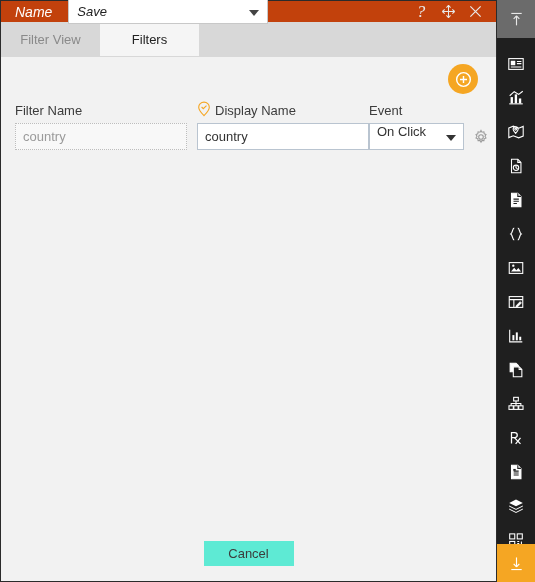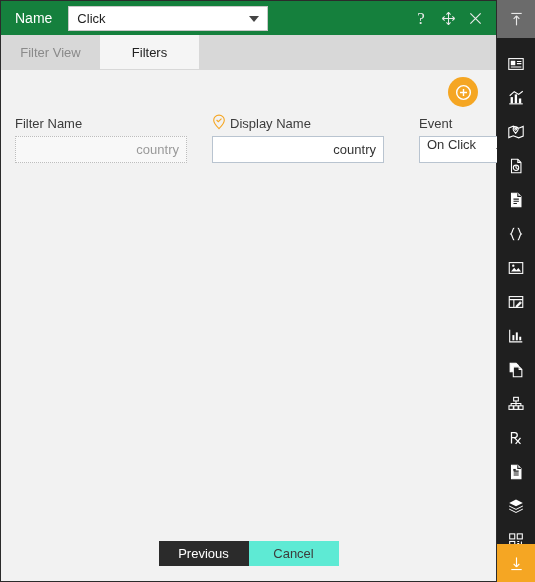--- a/index.html
+++ b/index.html
@@ -28,27 +28,28 @@
     height: 582px;
     background: #f2f2f2;
     border: 1px solid #2b2b2b;
     box-sizing: border-box;
     display: flex;
     flex-direction: column;
   }
 
   
   .titlebar {
-    height: 34px;
-    background: #15803d;
+    height: 21px;
+    background: #c2410c;
     display: flex;
     align-items: center;
     padding: 0 8px 0 14px;
     box-sizing: border-box;
     flex: 0 0 auto;
+    font-style: italic;
   }
   .titlebar-label {
     color: #ffffff;
     font-size: 14px;
     margin-right: 16px;
     white-space: nowrap;
   }
   .name-select {
     position: relative;
     width: 200px;
@@ -148,26 +149,25 @@
     align-items: center;
     justify-content: center;
     cursor: pointer;
   }
   .add-btn svg { display: block; }
 
   
   .filter-headers, .filter-row {
     display: flex;
     align-items: center;
-    gap: 25px;
   }
   .filter-headers { margin-bottom: 3px; }
   .col-name  { width: 172px; flex: 0 0 172px; }
-  .col-disp  { width: 172px; flex: 0 0 172px; }
-  .col-event { width: 95px;  flex: 0 0 95px;  margin-left: 10px; }
+  .col-disp  { width: 172px; flex: 0 0 172px; margin-left: 10px; }
+  .col-event { width: 95px;  flex: 0 0 95px;  }
   .col-tools { margin-left: 8px; display: flex; align-items: center; gap: 6px; }
 
   .hdr-text {
     font-size: 13px;
     color: #3c3c3c;
     display: flex;
     align-items: center;
     gap: 4px;
     white-space: nowrap;
   }
@@ -177,21 +177,20 @@
     height: 27px;
     box-sizing: border-box;
     font-size: 13px;
     font-family: "Liberation Sans", sans-serif;
     padding: 0 7px;
     width: 100%;
     background: #f8f8f8;
     border: 1px dotted #bdbdbd;
     color: #9a9a9a;
     outline: none;
-    text-align: right;
   }
   .txt-input.editable {
     background: #ffffff;
     border: 1px solid #b9c4d0;
     color: #333333;
   }
   .event-select {
     position: relative;
     height: 27px;
     box-sizing: border-box;
@@ -303,21 +302,21 @@
 <body>
 
 <div id="app">
 
   <div class="dialog">
 
     <div class="titlebar">
       <span class="titlebar-label">Name</span>
 
       <div class="name-select">
-        <span class="name-select-value">Click</span>
+        <span class="name-select-value">Save</span>
         <span class="caret"></span>
       </div>
 
       <div class="titlebar-actions">
         <div class="tb-icon tb-help">?</div>
         <div class="tb-icon">
           <svg width="15" height="15" viewBox="0 0 16 16" fill="none" stroke="#e8e8e8" stroke-width="1.1">
             <path d="M8 1.5 V14.5 M1.5 8 H14.5"></path>
             <path d="M8 1.5 L5.8 3.9 M8 1.5 L10.2 3.9"></path>
             <path d="M8 14.5 L5.8 12.1 M8 14.5 L10.2 12.1"></path>
@@ -405,21 +404,20 @@
               <path d="M3.6 4.6 L4.3 15.4 H11.7 L12.4 4.6"></path>
               <path d="M6.4 7.0 V13.2 M9.6 7.0 V13.2"></path>
             </svg>
           </div>
         </div>
       </div>
 
     </div>
 
     <div class="footer">
-      <button class="btn btn-dark">Previous</button>
       <button class="btn btn-light">Cancel</button>
     </div>
 
   </div>
 
   <div class="rail">
 
     <div class="rail-top">
       <svg width="17" height="17" viewBox="0 0 18 18" fill="none" stroke="#e8e8e8" stroke-width="1.2">
         <path d="M3.5 2.6 H14.5"></path>

